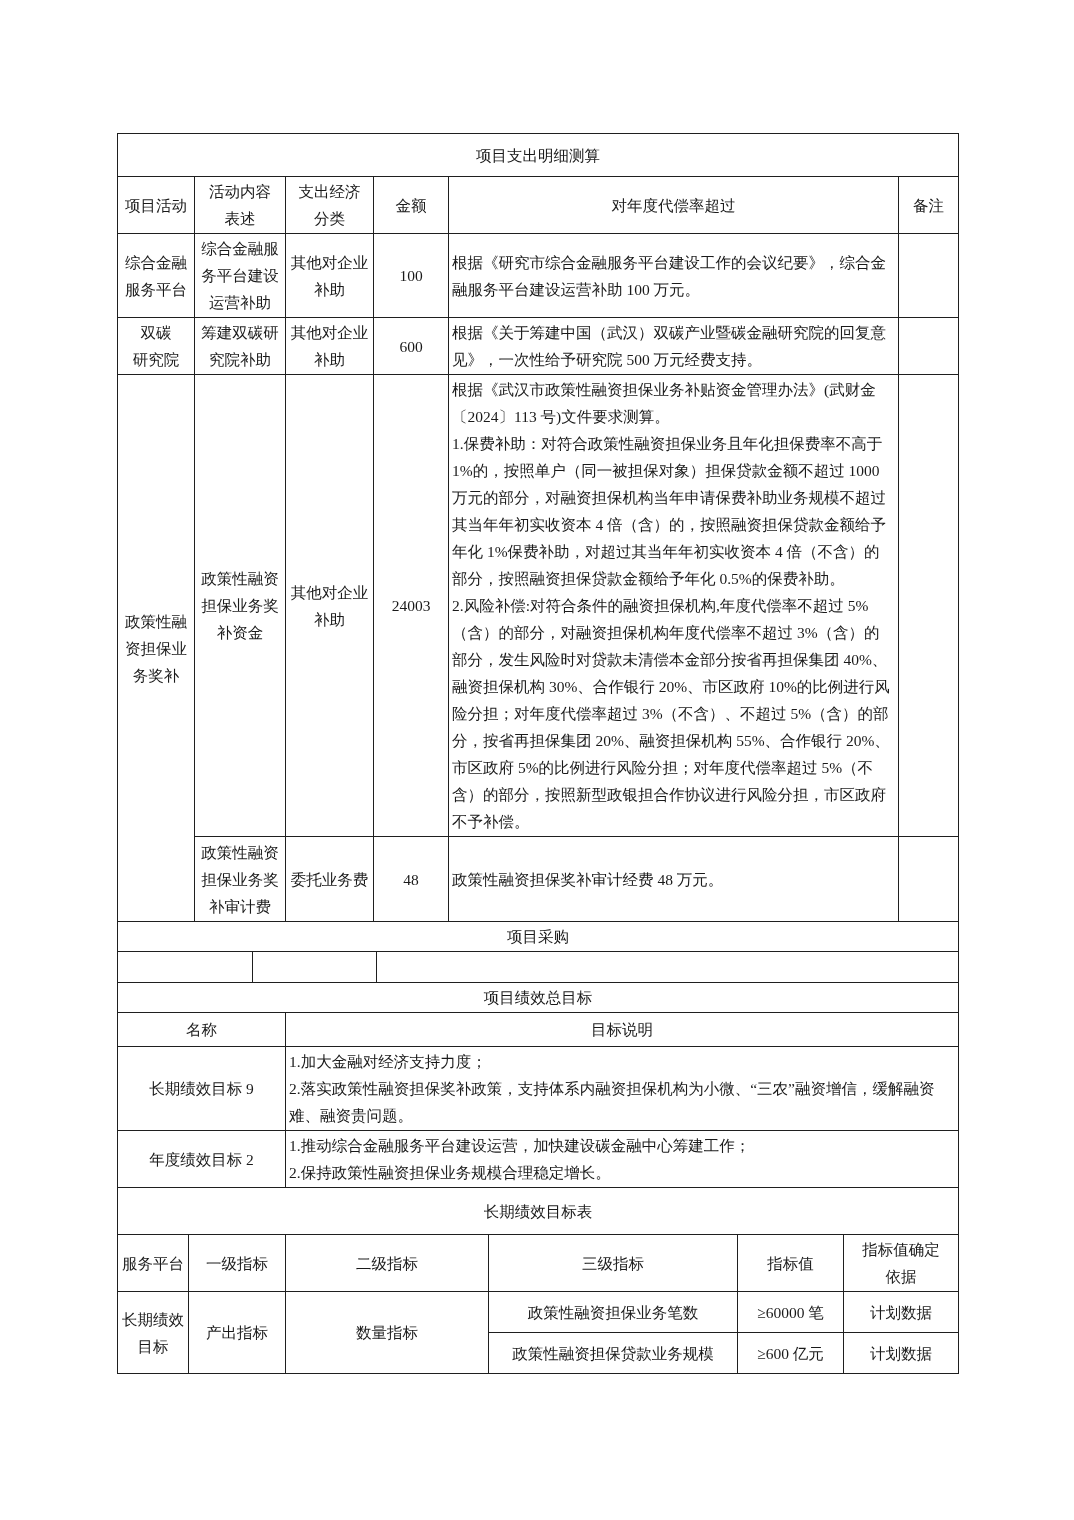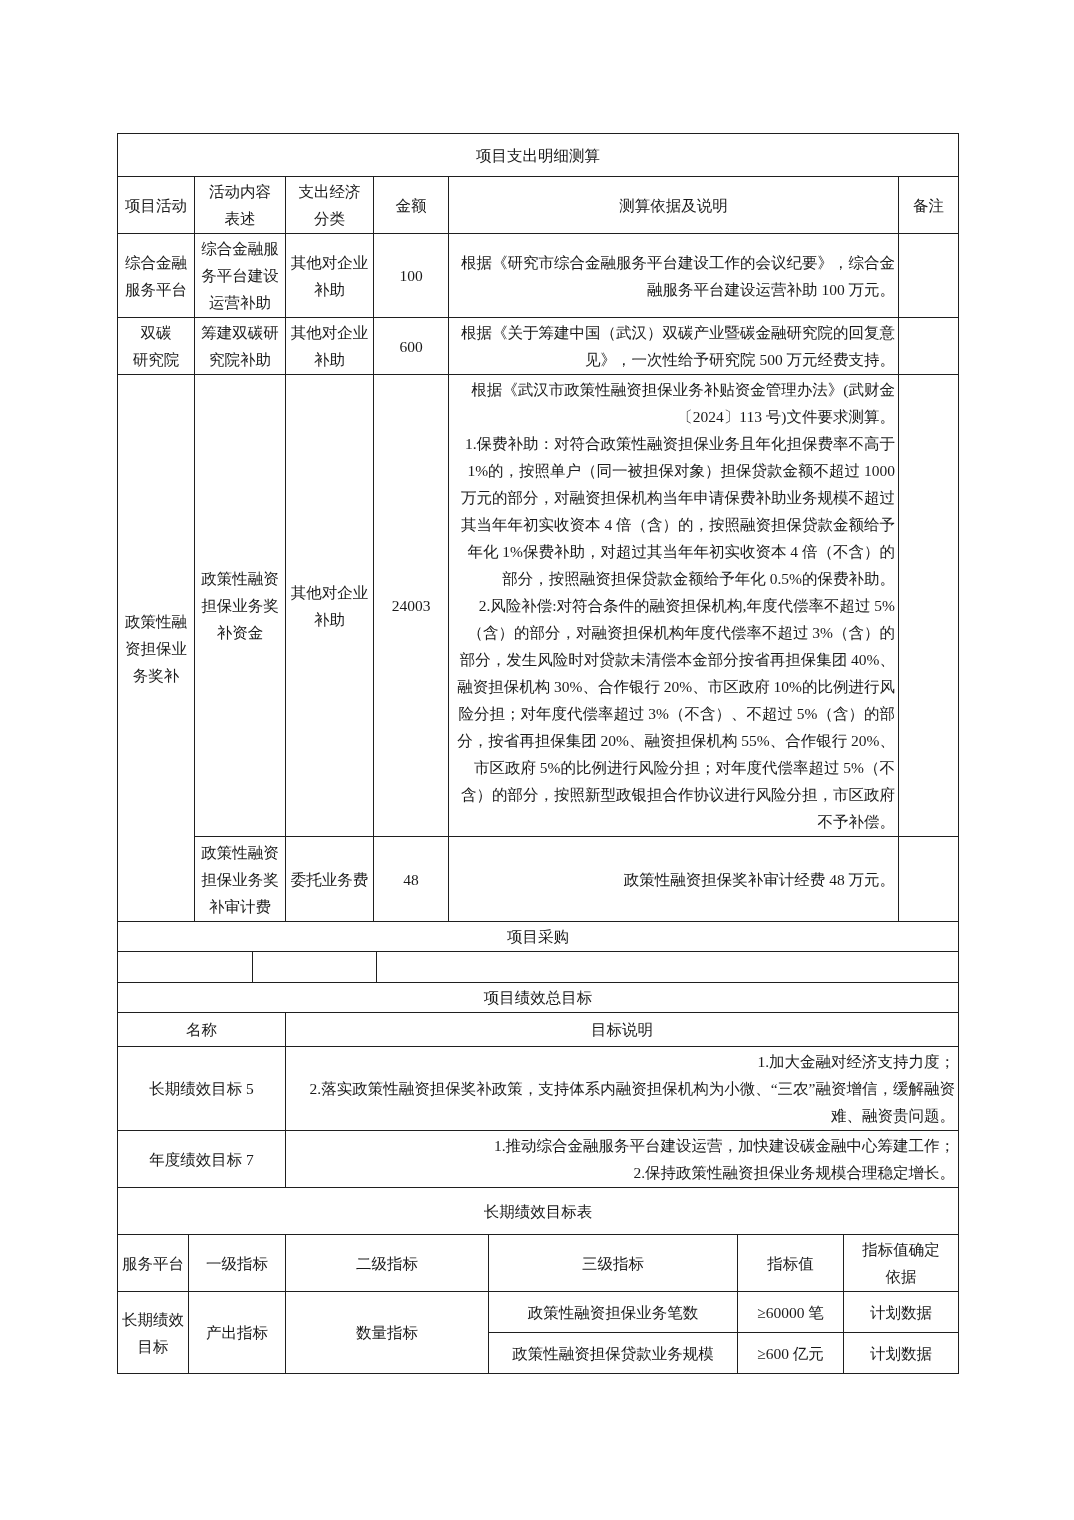--- a/index.html
+++ b/index.html
@@ -27,21 +27,21 @@
   table.t td {
     border: 1px solid #1f1f1f;
     font-size: 15.5px;
     line-height: 27px;
     vertical-align: middle;
     white-space: pre-line;
     padding: 1px 3px;
     overflow: hidden;
   }
   td.c { text-align: center; }
-  td.l { text-align: right; padding: 2px 7px; }
+  td.l { text-align: left; padding: 2px 7px; }
   td.section-title { text-align: center; }
 </style>
 </head>
 <body>
 
 <div class="sheet">
 
   <table class="t">
     <colgroup>
       <col style="width:77px">
@@ -55,21 +55,21 @@
         <tr style="height:43px">
       <td class="section-title" colspan="6">项目支出明细测算</td>
     </tr>
     <tr style="height:56px">
       <td class="c">项目活动</td>
       <td class="c">活动内容
 表述</td>
       <td class="c">支出经济
 分类</td>
       <td class="c">金额</td>
-      <td class="c">测算依据及说明</td>
+      <td class="c">对年度代偿率超过</td>
       <td class="c">备注</td>
     </tr>
     <tr style="height:83px">
       <td class="c">综合金融
 服务平台</td>
       <td class="c">综合金融服
 务平台建设
 运营补助</td>
       <td class="c">其他对企业
 补助</td>
@@ -140,26 +140,26 @@
     </colgroup>
     <tbody>
         <tr style="height:30px">
       <td class="section-title" colspan="2">项目绩效总目标</td>
     </tr>
     <tr style="height:34px">
       <td class="c">名称</td>
       <td class="c">目标说明</td>
     </tr>
     <tr style="height:82px">
-      <td class="c">长期绩效目标 5</td>
+      <td class="c">长期绩效目标 9</td>
       <td class="l">1.加大金融对经济支持力度；
 2.落实政策性融资担保奖补政策，支持体系内融资担保机构为小微、“三农”融资增信，缓解融资难、融资贵问题。</td>
     </tr>
     <tr style="height:56px">
-      <td class="c">年度绩效目标 7</td>
+      <td class="c">年度绩效目标 2</td>
       <td class="l">1.推动综合金融服务平台建设运营，加快建设碳金融中心筹建工作；
 2.保持政策性融资担保业务规模合理稳定增长。</td>
     </tr>
   </tbody>
     </table>
 
   <table class="t">
     <colgroup>
       <col style="width:71px">
         <col style="width:97px">

